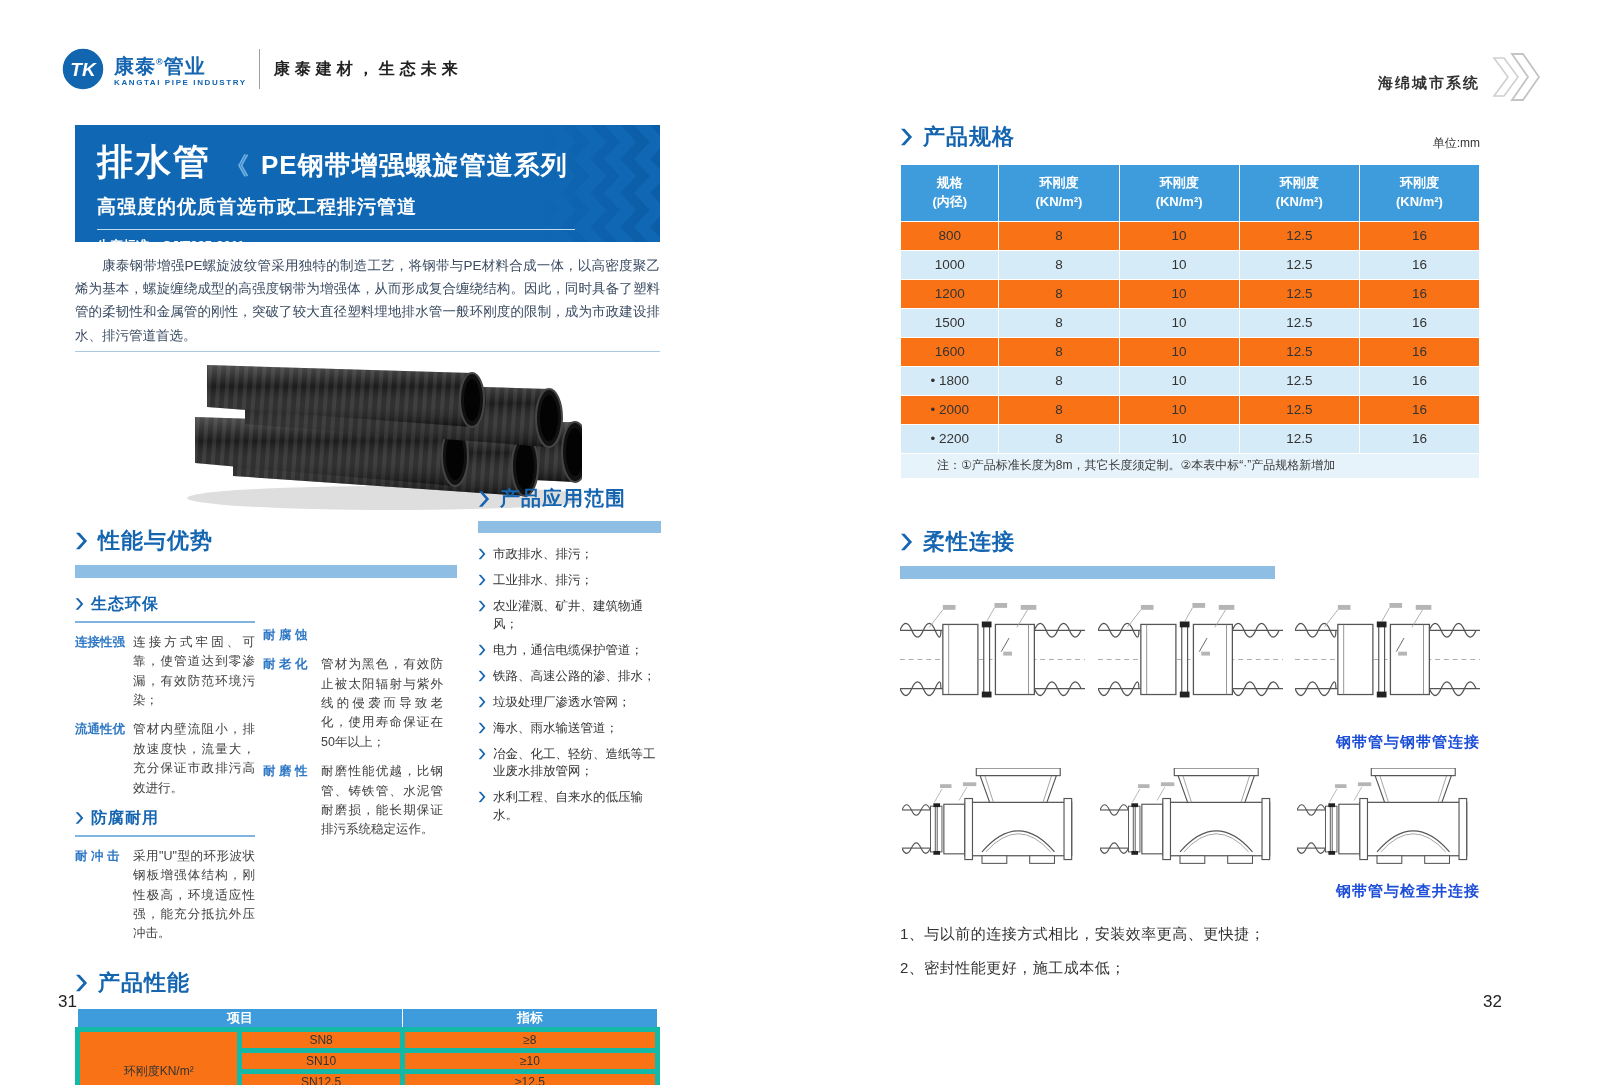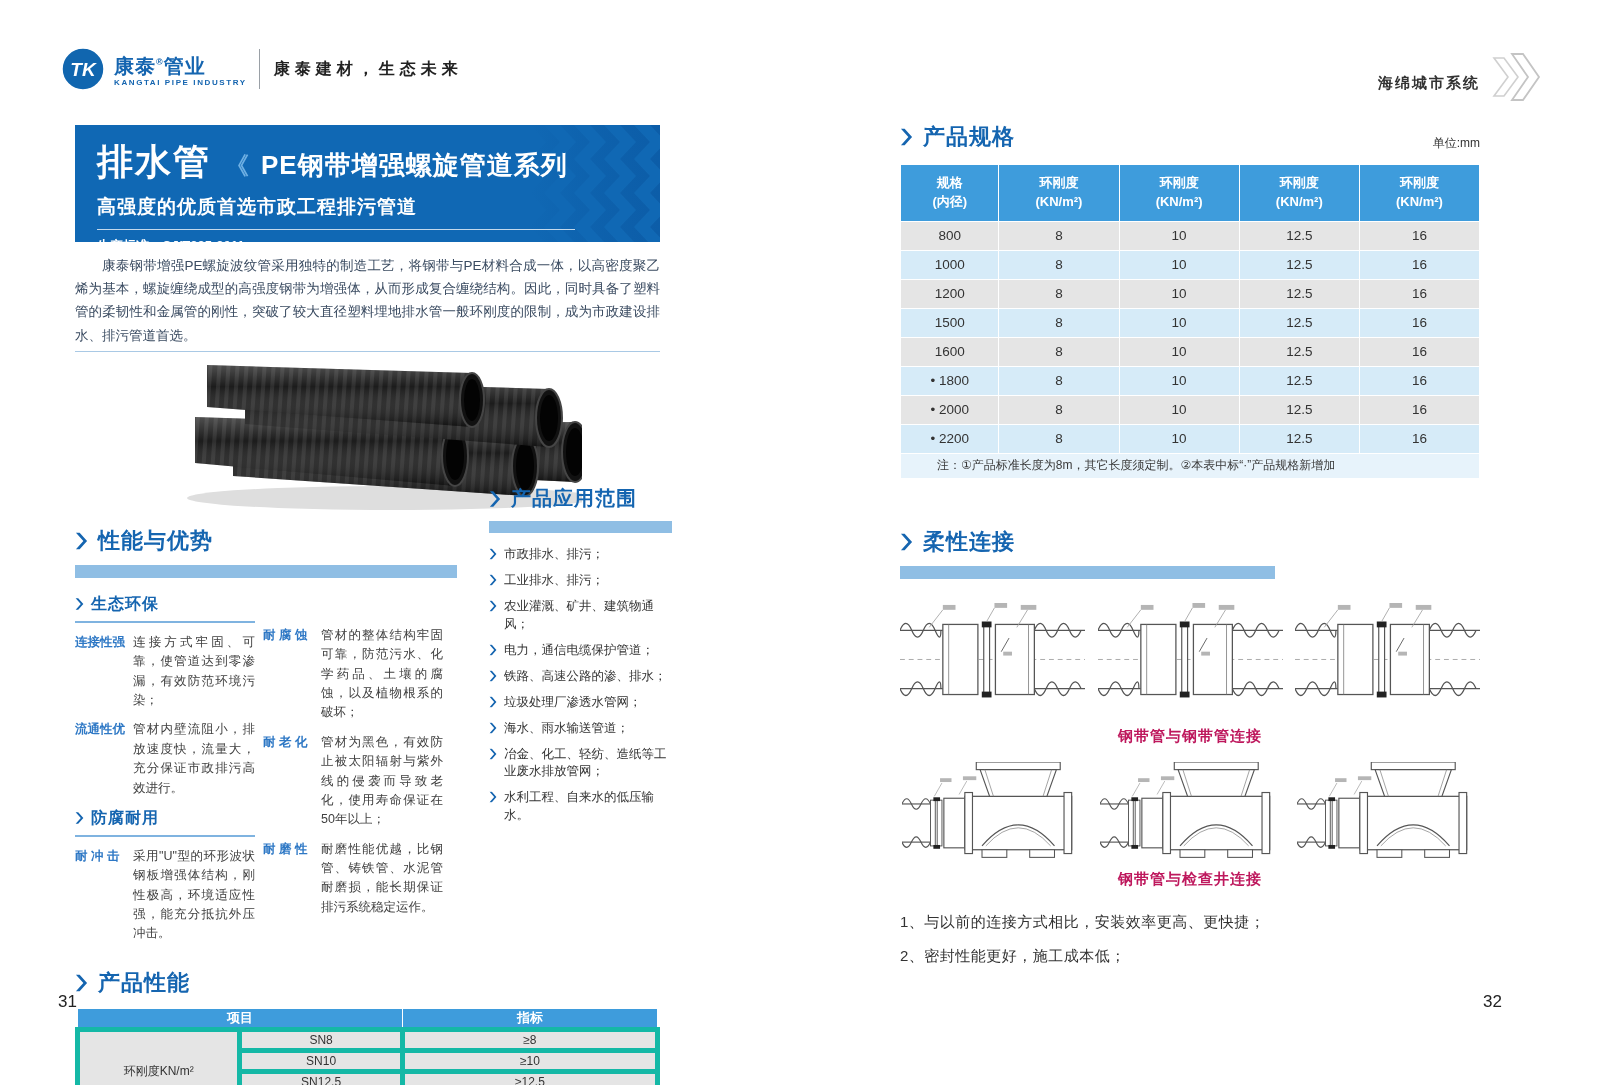--- a/index.html
+++ b/index.html
@@ -50,49 +50,49 @@
   .features { width:382px; margin-top:8px; }
   .f-cols { display:flex; gap:8px; margin-top:12px; }
   .f-col { width:180px; }
   .f-col2 { padding-top:36px; }
   .f-item { display:flex; margin-bottom:10px; }
   .f-label { width:58px; flex-shrink:0; font-size:12.5px; font-weight:bold; color:#2E78C5; line-height:1.55; white-space:nowrap; }
   .f-text { font-size:12.5px; color:#404040; line-height:1.55; text-align:justify; }
   .f-subhead { margin:4px 0 10px; }
 
   
-  .apps { position:absolute; left:414px; top:360px; width:183px; }
+  .apps { position:absolute; left:403px; top:360px; width:183px; }
   .apps .sec-title { font-size:20px; }
   .apps .sec-bar { height:12px; }
   .apps ul { list-style:none; margin-top:13px; }
   .apps li { display:flex; gap:7px; margin-bottom:8.5px; font-size:12.5px; color:#333; line-height:1.4; font-weight:500; }
   .apps li svg { flex-shrink:0; margin-top:2px; }
 
   
   .perf { margin-top:14px; }
   table { border-collapse:collapse; width:100%; }
   .perf table { margin-top:10px; }
   .perf th { background:#3E9CDC; color:#fff; font-size:13px; font-weight:bold; height:19px; border:1px solid #fff; }
   .perf td { font-size:12px; color:#333; text-align:center; border:5px solid #14b8a6; padding:1px 4px; height:15px; }
-  .bg-l { background:#e5e5e5; }
+  .bg-l { background:#f97316; }
   .bg-d { background:#D6EBF8; }
 
   
   .spec-head { display:flex; align-items:flex-end; justify-content:space-between; }
   .spec-unit { font-size:12px; color:#333; font-weight:500; }
   .spec table { margin-top:12px; }
   .spec th { background:#3E9CDC; color:#fff; font-size:13px; font-weight:bold; padding:9px 0; line-height:1.45; border:1px solid #fff; }
   .spec td { font-size:13.5px; color:#333; text-align:center; height:29px; border:1px solid #fff; }
   .spec .note-cell { font-size:12px; text-align:left; padding-left:36px; height:25px; background:#E7F3FB; color:#3a3a3a; }
 
   
   .flex-sec { margin-top:48px; }
   .flex-sec .sec-bar { width:375px; }
   .diag-row { display:flex; justify-content:space-between; margin-top:16px; }
-  .diag-caption { text-align:center; font-size:15px; font-weight:bold; color:#be185d; margin-top:5px; letter-spacing:1px; }
+  .diag-caption { text-align:right; font-size:15px; font-weight:bold; color:#1d4ed8; margin-top:11px; letter-spacing:1px; }
   .points { margin-top:22px; }
   .points p { font-size:15px; color:#333; font-weight:500; line-height:1.4; margin-bottom:13px; letter-spacing:0.5px; }
 
   
   .pageno { position:absolute; font-size:17px; color:#222; }
   .pageno-left { left:58px; top:992px; }
   .pageno-right { left:1483px; top:992px; }
 </style>
 </head>
 <body>
@@ -292,21 +292,20 @@
           <span class="sub-title">防腐耐用</span>
         </div>
         <div class="f-item">
           <span class="f-label">耐 冲 击</span>
           <span class="f-text">采用"U"型的环形波状钢板增强体结构，刚性极高，环境适应性强，能充分抵抗外压冲击。</span>
         </div>
       </div>
       <div class="f-col f-col2">
         <div class="f-item">
           <span class="f-label">耐 腐 蚀</span>
-          <span class="f-text">管材的整体结构牢固可靠，防范污水、化学药品、土壤的腐蚀，以及植物根系的破坏；</span>
         </div>
         <div class="f-item">
           <span class="f-label">耐 老 化</span>
           <span class="f-text">管材为黑色，有效防止被太阳辐射与紫外线的侵袭而导致老化，使用寿命保证在50年以上；</span>
         </div>
         <div class="f-item">
           <span class="f-label">耐 磨 性</span>
           <span class="f-text">耐磨性能优越，比钢管、铸铁管、水泥管耐磨损，能长期保证排污系统稳定运作。</span>
         </div>
       </div>

